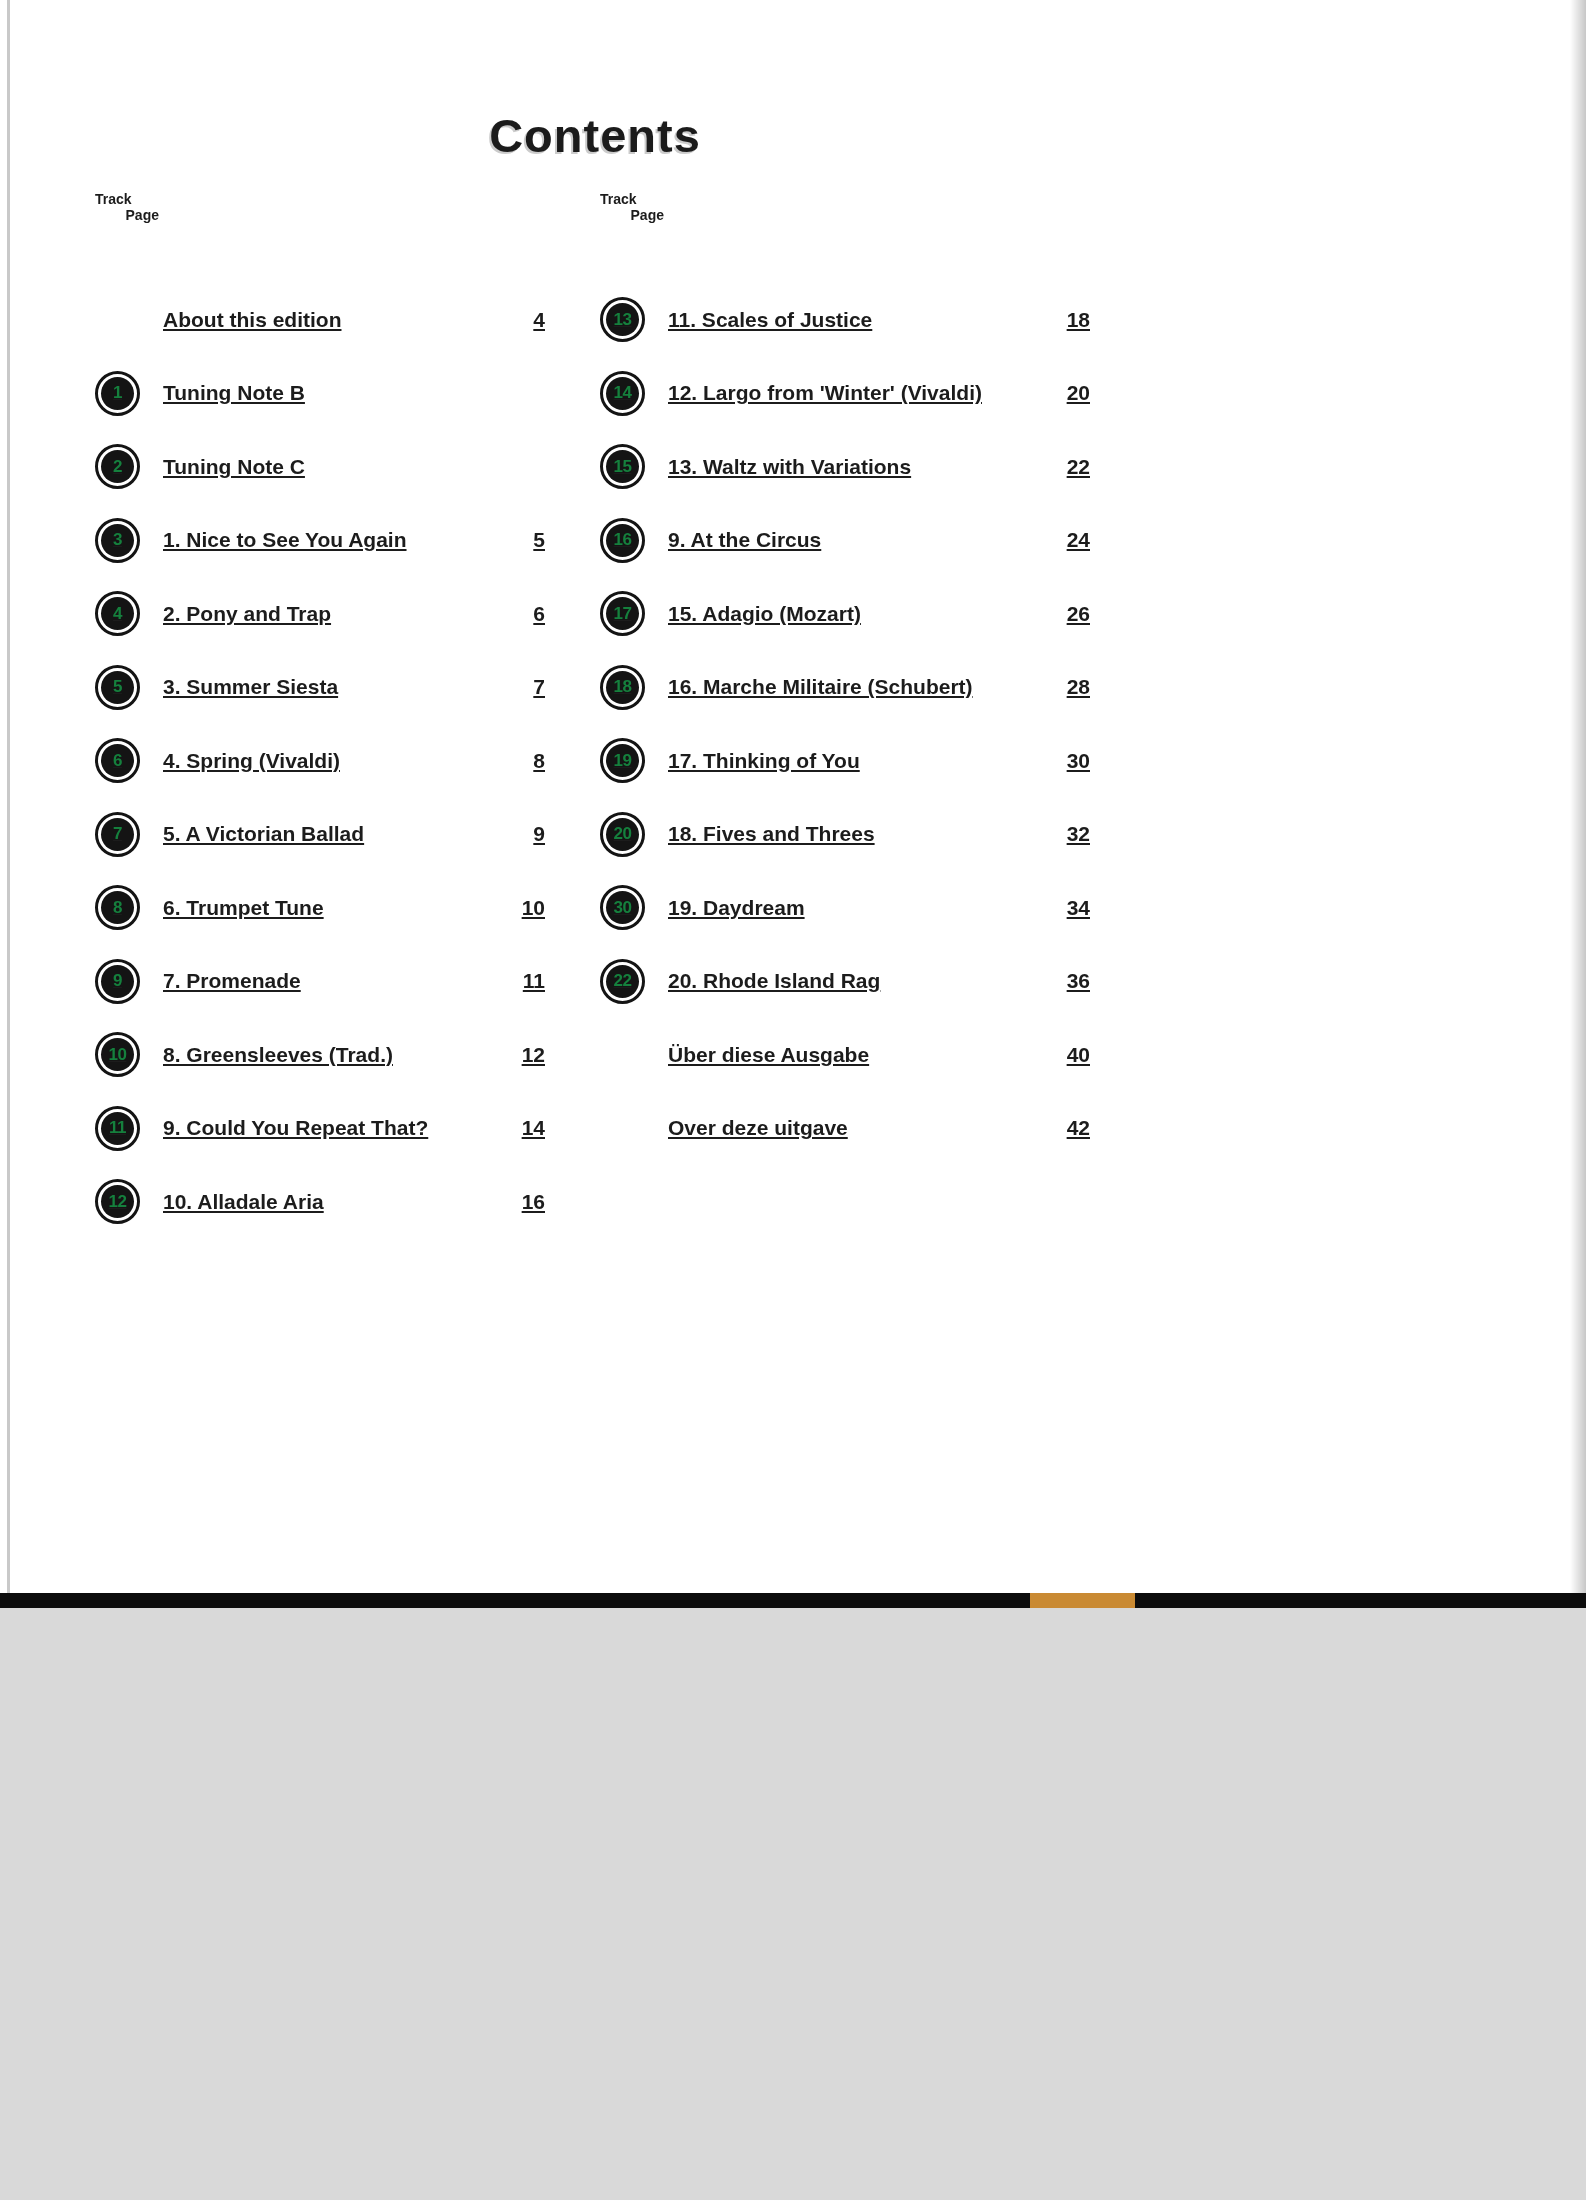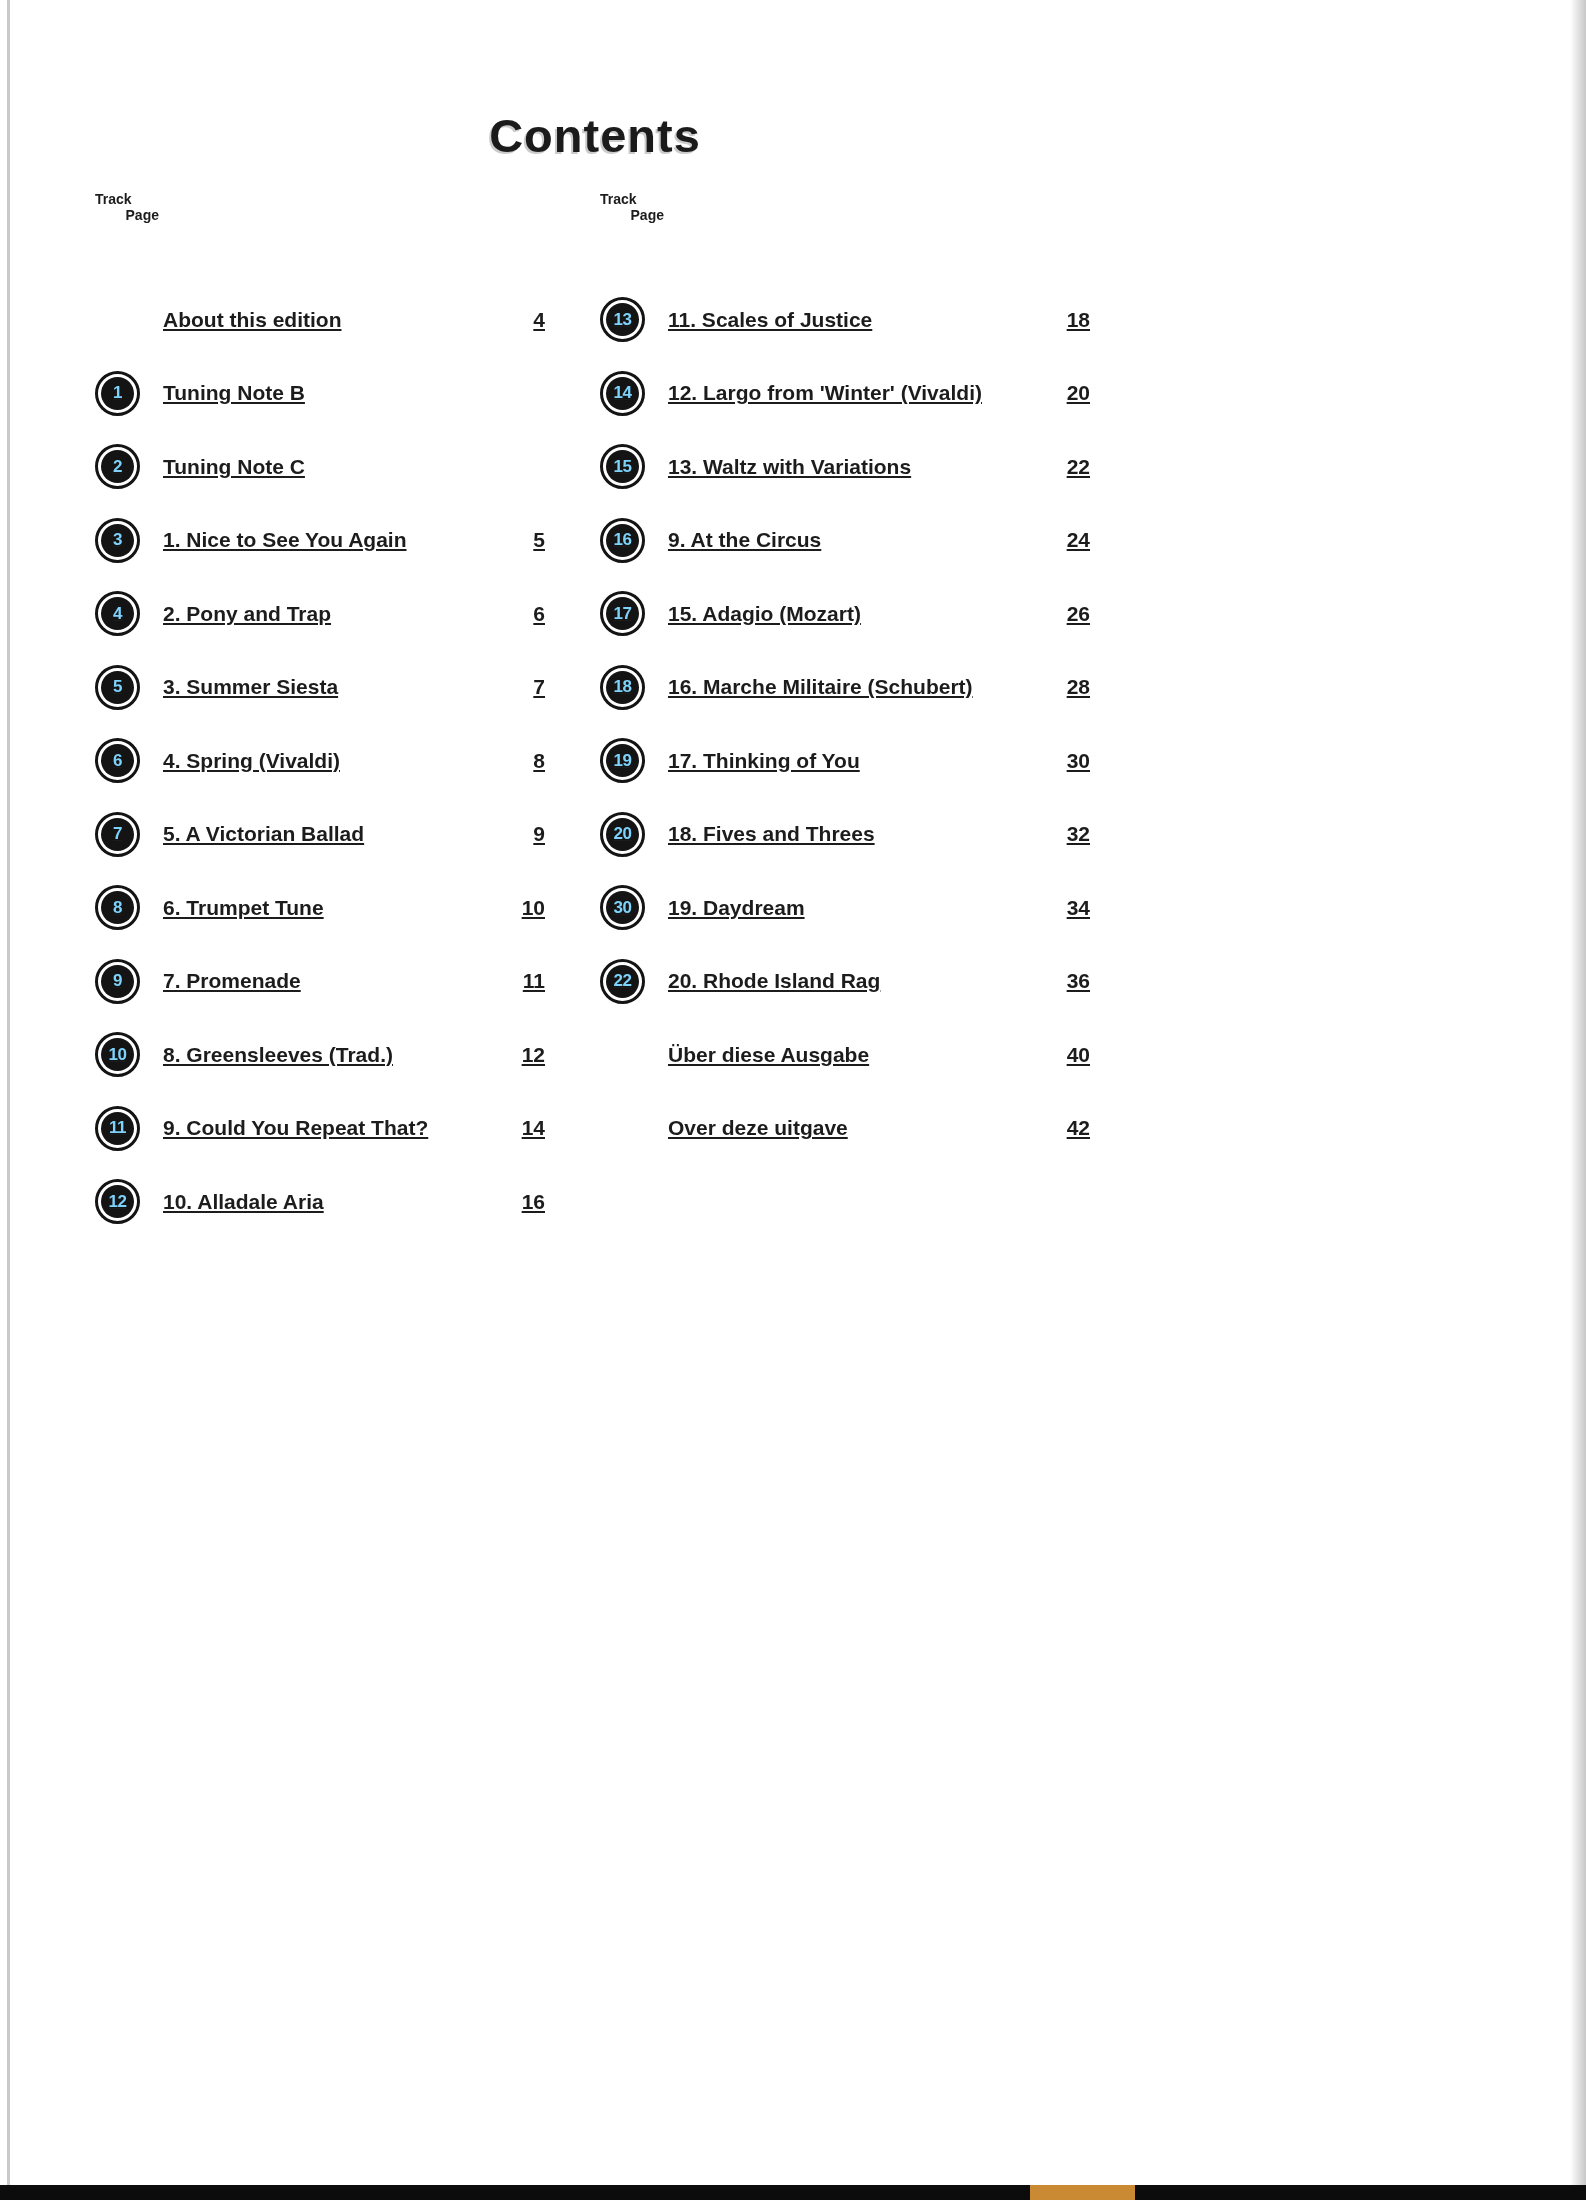--- a/index.html
+++ b/index.html
@@ -1,21 +1,21 @@
 <!DOCTYPE html>
 <html><head>
 <meta charset="utf-8">
 <style>
   * { margin:0; padding:0; box-sizing:border-box; }
   html,body { background:#d9d9d9; }
   body { font-family:"Liberation Sans", sans-serif; color:#1c1c1c; }
 
   .page {
     position:relative;
-    width:1586px; height:2200px;
+    width:1586px; height:1608px;
     background:#ffffff;
     overflow:hidden;
   }
 
   .edge-left  { position:absolute; left:7px; top:0; bottom:0; width:3px; background:#c9c9c9; }
   .edge-right { position:absolute; right:0; top:0; bottom:0; width:16px;
                 background:linear-gradient(to right, rgba(0,0,0,0), rgba(0,0,0,0.22)); }
   .bottom-bar    { position:absolute; left:0; right:0; bottom:0; height:15px; }
   .bottom-accent { position:absolute; left:1030px; width:105px; bottom:0; height:15px; }
 
@@ -48,21 +48,21 @@
 
   .badge {
     width:45px; height:45px;
     border:3px solid #141414; border-radius:50%;
     display:flex; align-items:center; justify-content:center;
     background:#ffffff;
   }
   .badge.hidden { visibility:hidden; }
   .badge-num {
     width:33px; height:33px;
-    background:#141414; color:#7dd3fc;
+    background:#141414; color:#15803d;
     border-radius:50%;
     display:flex; align-items:center; justify-content:center;
     font-size:17px; font-weight:700; letter-spacing:-0.5px;
   }
 
   .entry-title {
     font-size:21px; font-weight:700; padding-left:4px;
     white-space:nowrap;
   }
   .entry-page { font-size:21px; font-weight:700; text-align:right; }

